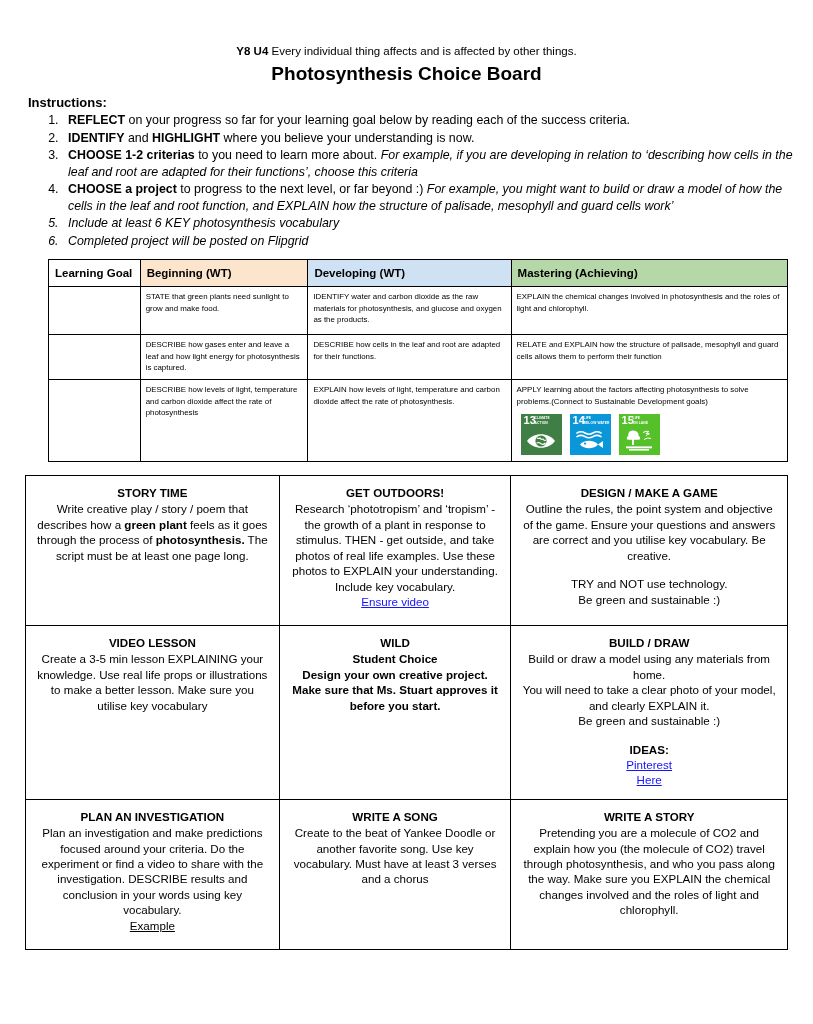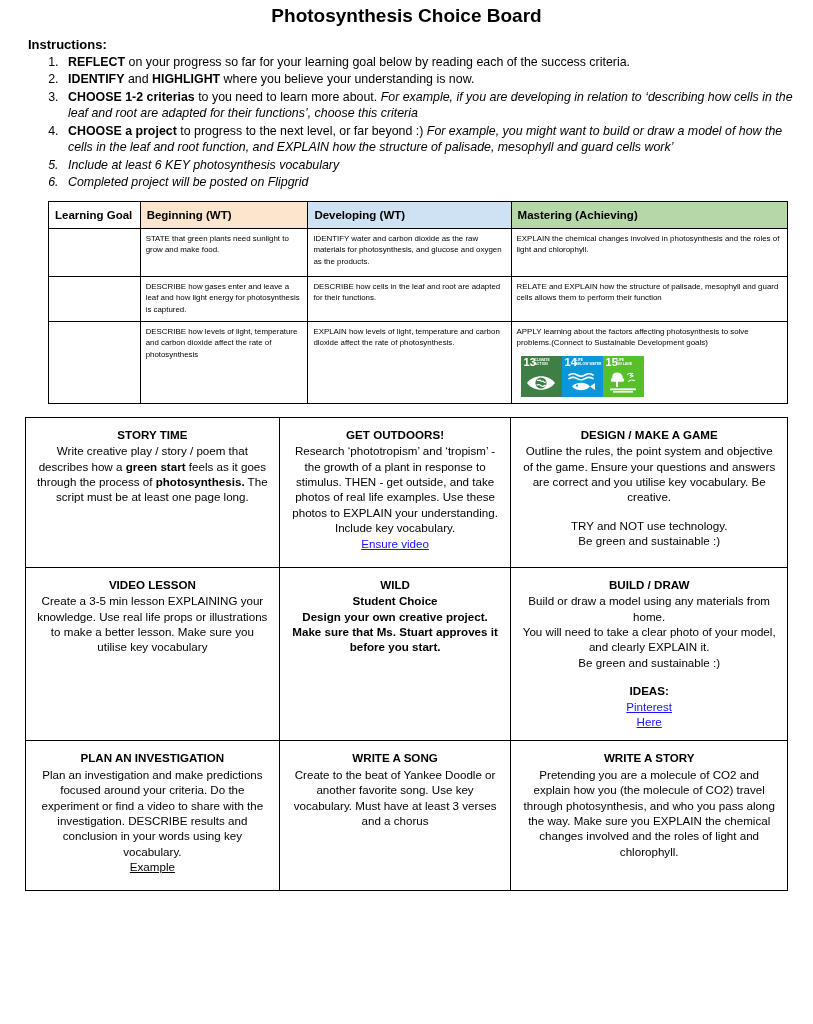--- a/index.html
+++ b/index.html
@@ -104,21 +104,21 @@
     line-height: 1.45;
     padding: 6px 7px;
   }
   .crit-r1 td { height: 48px; }
   .crit-r2 td { height: 45px; }
   .crit-r3 td { height: 82px; }
 
   
   .sdg-row {
     display: flex;
-    gap: 0;
+    gap: 8px;
     margin-top: 7px;
     margin-left: 4px;
   }
   .sdg {
     width: 41px;
     height: 41px;
     position: relative;
     color: #ffffff;
     overflow: hidden;
   }
@@ -192,20 +192,23 @@
   }
   .row-h1 td { height: 150px; }
   .row-h2 td { height: 164px; margin-top: 24px; }
   .row-h3 td { height: 150px; text-align: center; }
 </style>
 </head>
 <body>
 
 <div class="page">
 
+  <p class="subject-line">
+    <span class="code">Y8 U4</span><span> Every individual thing affects and is affected by other things.</span>
+  </p>
   <h1 class="main-title">Photosynthesis Choice Board</h1>
 
   <div class="instructions-head">Instructions:</div>
   <ol class="instructions">
     <li>
       <span class="b">REFLECT</span><span> on your progress so far for your learning goal below by reading each of the success criteria.</span>
     </li>
     <li>
       <span class="b">IDENTIFY</span><span> and </span><span class="b">HIGHLIGHT</span><span> where you believe your understanding is now.</span>
     </li>
@@ -309,21 +312,21 @@
     <colgroup>
         <col class="bcol-1">
         <col class="bcol-2">
         <col class="bcol-3">
       </colgroup>
 
     <tbody>
         <tr class="row-h1">
       <td>
         <span class="card-title">STORY TIME</span>
-        <span class="card-body"><span>Write creative play / story / poem that describes how a </span><span class="b">green start</span><span> feels as it goes through the process of </span><span class="b">photosynthesis.</span><span> The script must be at least  one page long.</span></span>
+        <span class="card-body"><span>Write creative play / story / poem that describes how a </span><span class="b">green plant</span><span> feels as it goes through the process of </span><span class="b">photosynthesis.</span><span> The script must be at least  one page long.</span></span>
       </td>
       <td>
         <span class="card-title">GET OUTDOORS!</span>
         <span class="card-body">Research ‘phototropism’ and ‘tropism’ - the growth of a plant in response to stimulus. THEN - get outside, and take photos of real life examples. Use these photos to EXPLAIN your understanding. Include key vocabulary.</span>
         <a href="#" class="link">Ensure video</a>
       </td>
       <td>
         <span class="card-title">DESIGN / MAKE A GAME</span>
         <span class="card-body">Outline the rules, the point system and objective of the game. Ensure your questions and answers are correct and you utilise key vocabulary.  Be creative.</span>
         <span class="spacer"></span>

